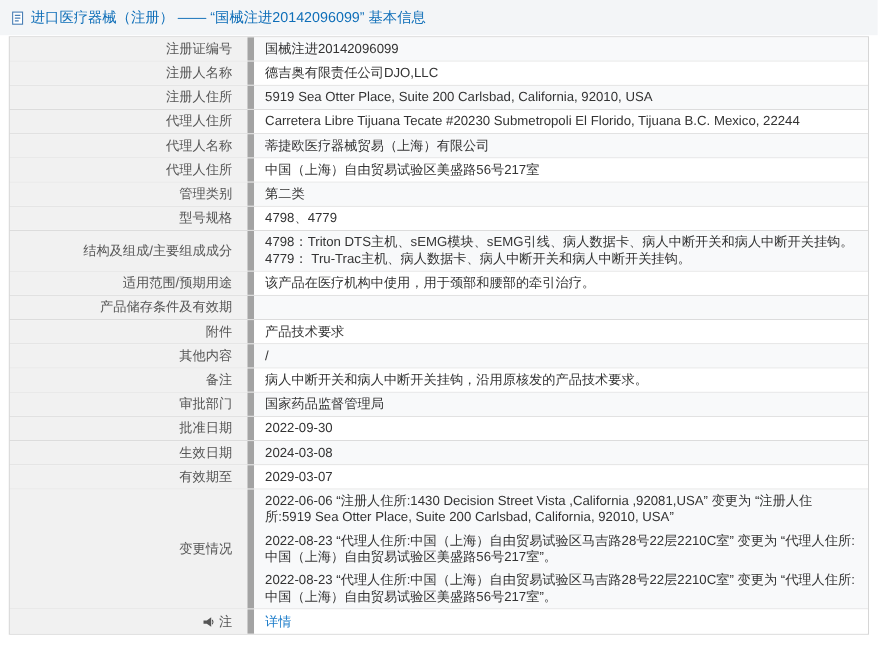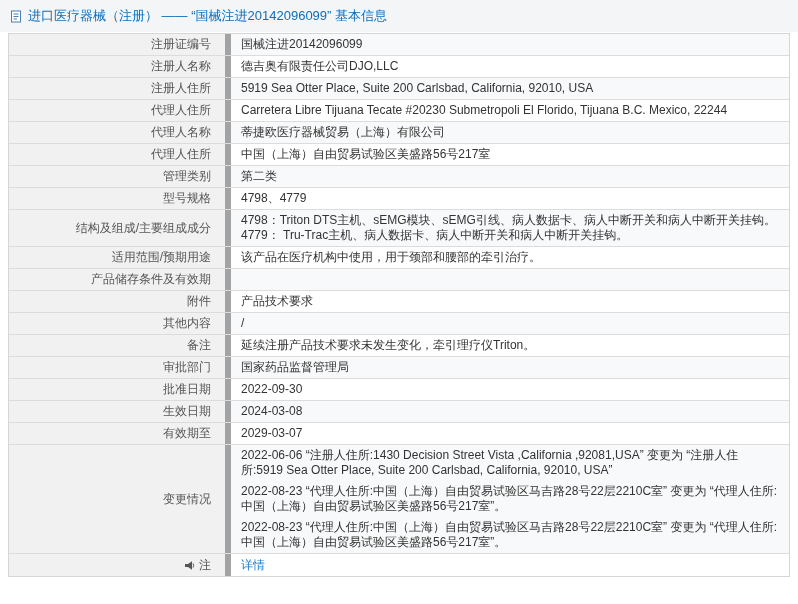--- a/index.html
+++ b/index.html
@@ -159,21 +159,21 @@
     <div class="row">
       <div class="cell label">
         <span>其他内容</span>
       </div>
       <div class="cell value">/</div>
     </div>
     <div class="row">
       <div class="cell label">
         <span>备注</span>
       </div>
-      <div class="cell value">延续注册产品技术要求未发生变化，牵引理疗仪Triton。</div>
+      <div class="cell value">病人中断开关和病人中断开关挂钩，沿用原核发的产品技术要求。</div>
     </div>
     <div class="row">
       <div class="cell label">
         <span>审批部门</span>
       </div>
       <div class="cell value">国家药品监督管理局</div>
     </div>
     <div class="row">
       <div class="cell label">
         <span>批准日期</span>

